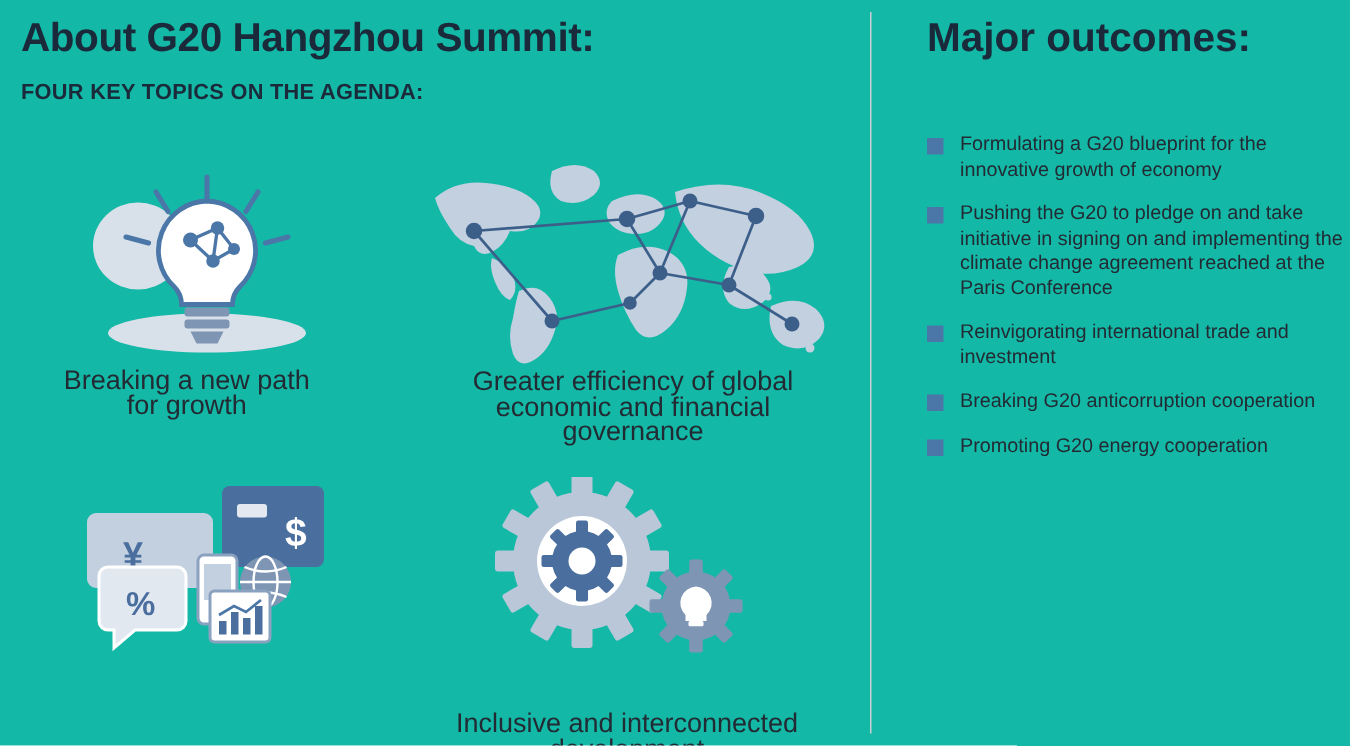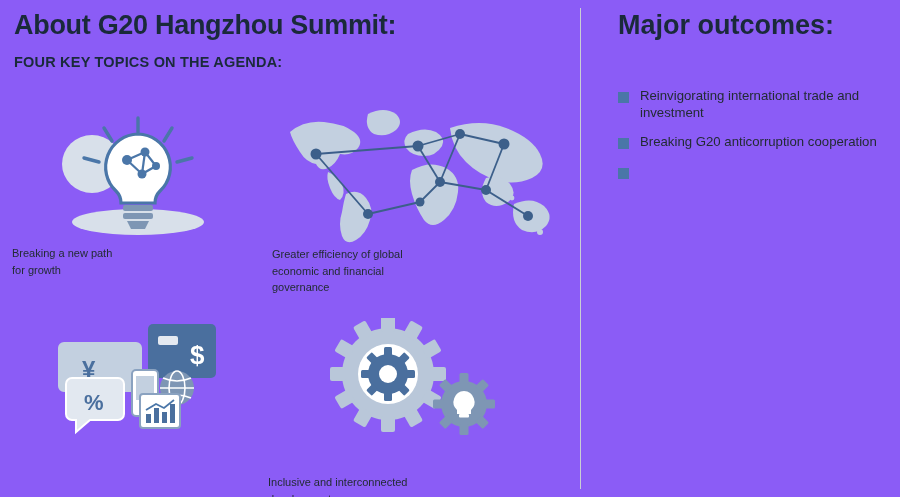--- a/index.html
+++ b/index.html
@@ -6,21 +6,21 @@
   html, body {
     margin: 0; padding: 0;
     width: 900px; height: 497px;
     background: #ffffff;
     font-family: "Liberation Sans", sans-serif;
     overflow: hidden;
   }
   #page {
     position: relative;
     width: 900px; height: 497px;
-    background: #8b5cf6;
+    background: #14b8a6;
   }
 
   
   #left-col {
     position: absolute;
     left: 0; top: 0;
     width: 572px; height: 497px;
   }
   #main-title {
     position: absolute;
@@ -81,23 +81,24 @@
     font-size: 13.2px;
     line-height: 16.5px;
     color: #222b33;
   }
 
   
   .topic {
     position: absolute;
   }
   .topic-caption {
-    font-size: 11px;
+    font-size: 18px;
     line-height: 16.5px;
     color: #222b33;
+    text-align: center;
   }
   .topic-art {
     position: relative;
   }
 
   #topic-1 { left: 20px; top: 100px; width: 235px; }
   #topic-1 .topic-art { height: 145px; }
   #topic-1 .topic-caption { width: 225px; margin-left: -8px; }
 
   #topic-2 { left: 272px; top: 98px; width: 300px; }
@@ -319,34 +320,43 @@
 development</div>
     </div>
   </div>
 
   <div id="divider"></div>
 
   <div id="right-col">
     <div id="outcomes-title">Major outcomes:</div>
     <div id="outcomes-list">
 
-
-
+      <div class="outcome-item">
+        <div class="outcome-bullet"></div>
+        <div class="outcome-text">Formulating a G20 blueprint for the innovative growth of economy</div>
+      </div>
+
+
+      <div class="outcome-item">
+        <div class="outcome-bullet"></div>
+        <div class="outcome-text">Pushing the G20 to pledge on and take initiative in signing on and implementing the climate change agreement reached at the Paris Conference</div>
+      </div>
 
       <div class="outcome-item">
         <div class="outcome-bullet"></div>
         <div class="outcome-text">Reinvigorating international trade and investment</div>
       </div>
 
 
       <div class="outcome-item">
         <div class="outcome-bullet"></div>
         <div class="outcome-text">Breaking G20 anticorruption cooperation</div>
       </div>
 
       <div class="outcome-item">
         <div class="outcome-bullet"></div>
+        <div class="outcome-text">Promoting G20 energy cooperation</div>
       </div>
 
     </div>
   </div>
 
 </div>
 
 </body></html>

